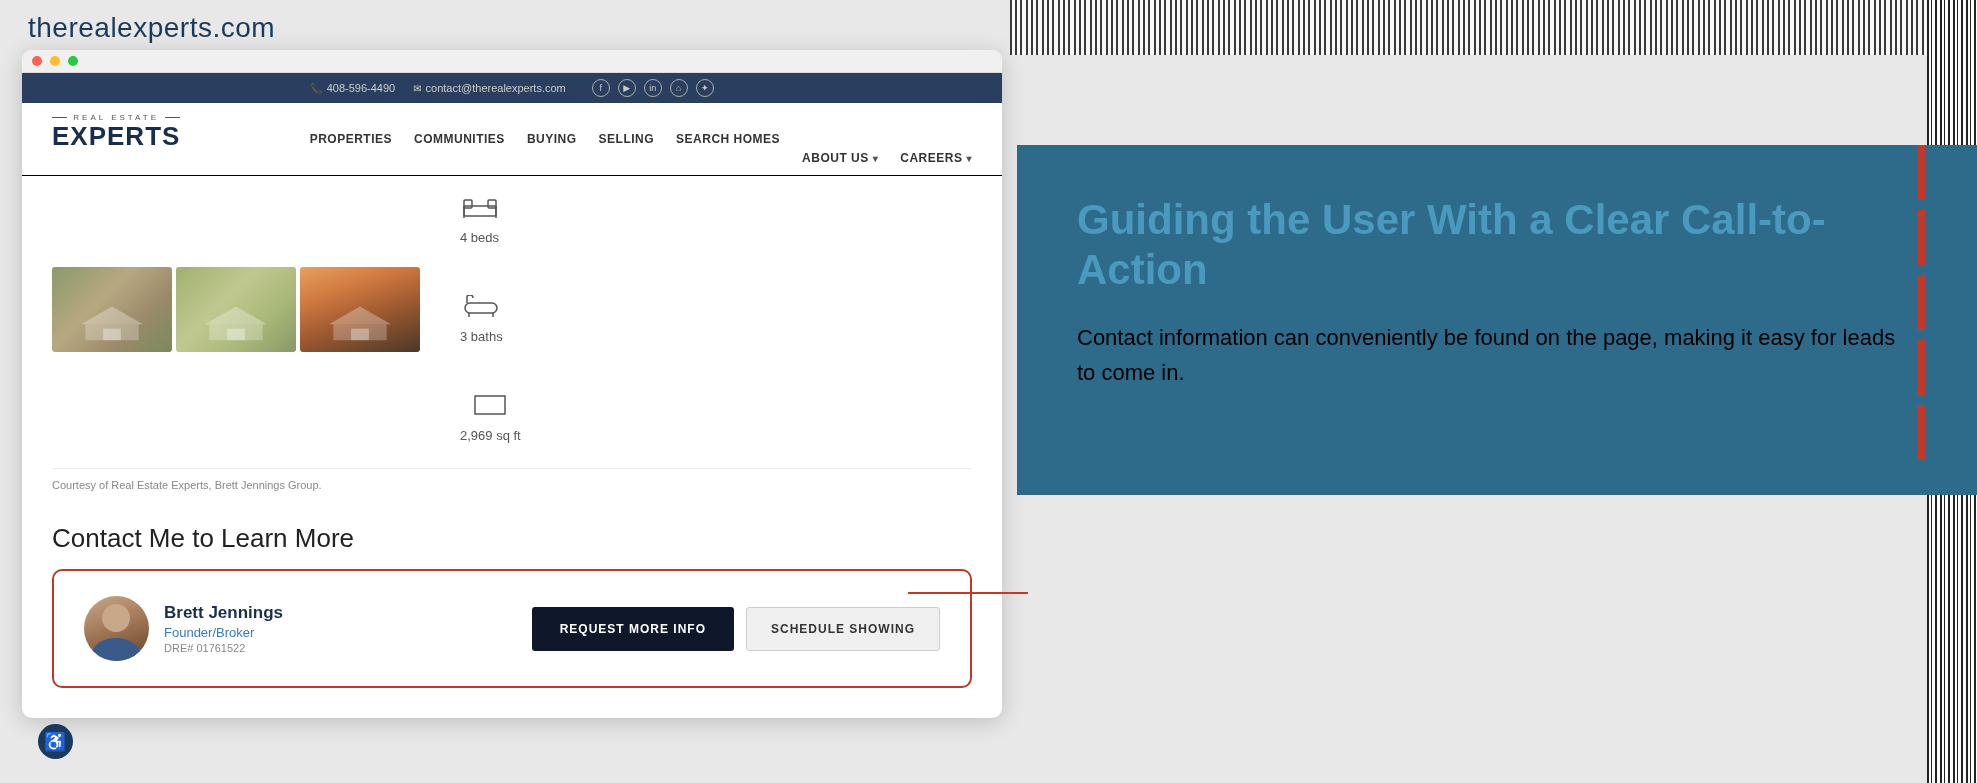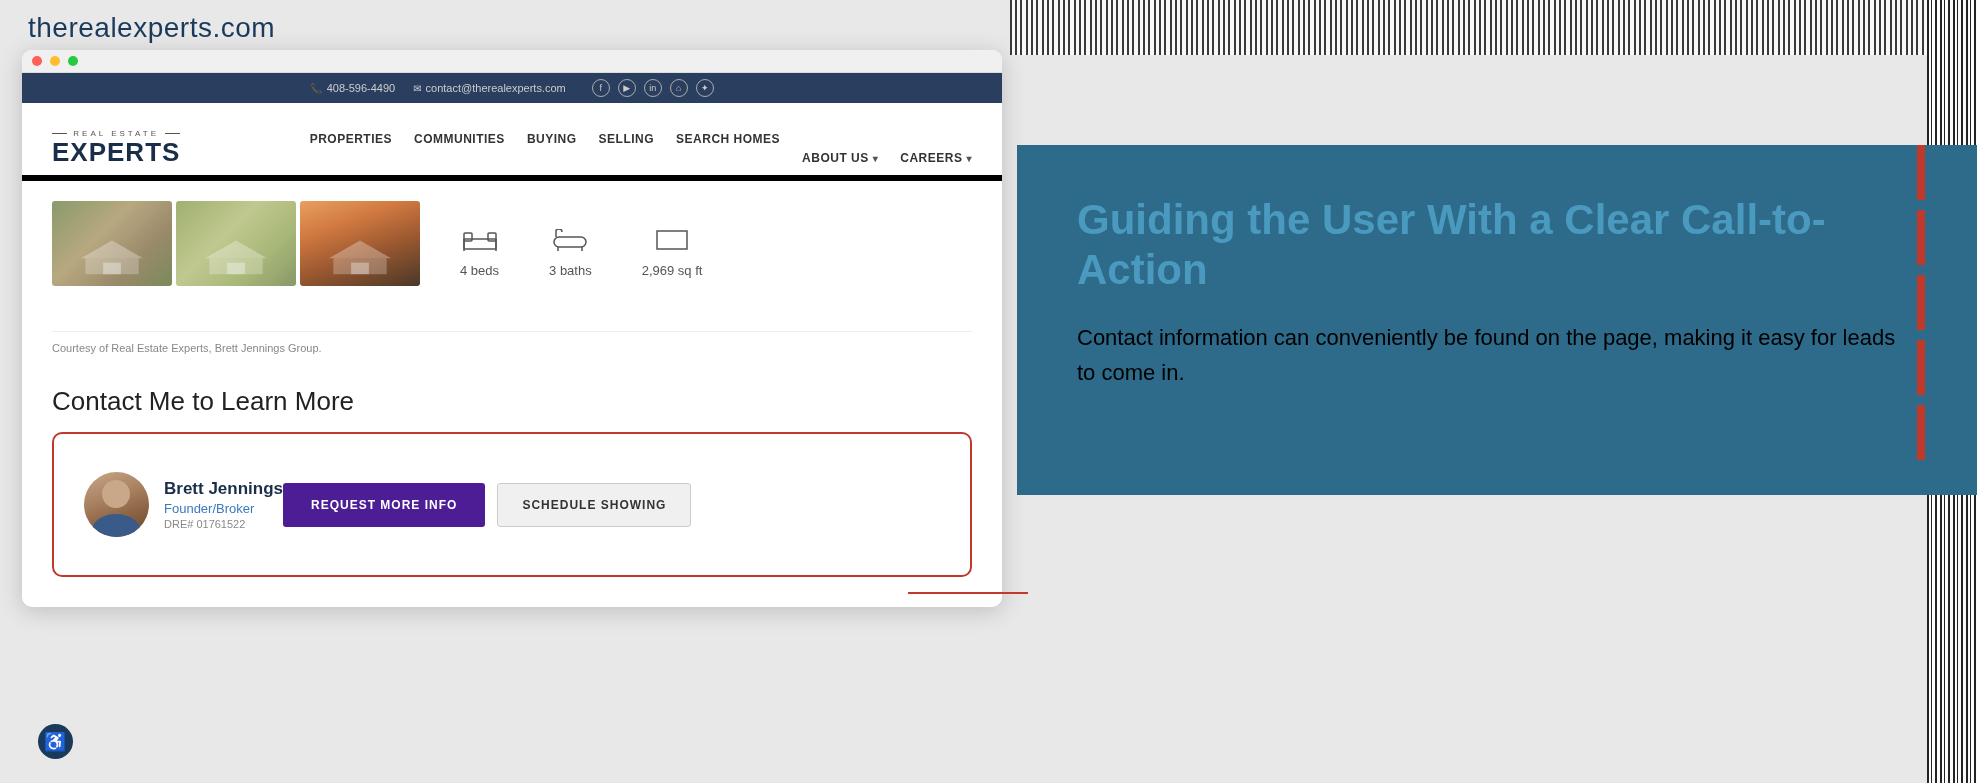--- a/index.html
+++ b/index.html
@@ -93,24 +93,24 @@
       align-items: center;
       justify-content: center;
       font-size: 9px;
       color: #ccc;
       cursor: pointer;
     }
 
     
     .navbar {
       display: flex;
-      align-items: flex-end;
+      align-items: flex-start;
       justify-content: space-between;
       padding: 10px 30px;
-      border-bottom: 6px solid #000000;
+      border-bottom: 1px solid #000000;
     }
     .logo-container {
       display: flex;
       flex-direction: column;
     }
     .logo-main {
       font-size: 26px;
       font-weight: 900;
       color: #1a2e4a;
       letter-spacing: 1px;
@@ -176,20 +176,21 @@
       width: 80px;
       height: 40px;
     }
 
     
     .property-stats {
       display: flex;
       align-items: flex-start;
       gap: 50px;
       margin-left: 40px;
+      flex-direction: column;
     }
     .stat-item {
       display: flex;
       flex-direction: column;
       align-items: center;
       gap: 6px;
     }
     .stat-icon {
       font-size: 22px;
       color: #555;
@@ -220,24 +221,24 @@
       font-weight: 300;
       color: #222;
       margin-bottom: 15px;
       margin-top: 32px;
     }
 
     
     .contact-card {
       border: 2px solid #c0392b;
       border-radius: 10px;
-      padding: 38px 30px;
-      display: flex;
-      align-items: center;
-      justify-content: flex-start;
+      padding: 25px 30px;
+      display: flex;
+      align-items: center;
+      justify-content: space-between;
       background: #fff;
     }
 
     .agent-info {
       display: flex;
       align-items: center;
       gap: 15px;
     }
 
     .agent-avatar {
@@ -265,21 +266,21 @@
       font-size: 11px;
       color: #888;
     }
 
     .contact-buttons {
       display: flex;
       gap: 12px;
     }
 
     .btn-primary {
-      background: #4c1d95;
+      background: #0f172a;
       color: #fff;
       border: none;
       padding: 14px 28px;
       font-size: 12px;
       font-weight: 700;
       letter-spacing: 1px;
       cursor: pointer;
       border-radius: 3px;
     }
 

